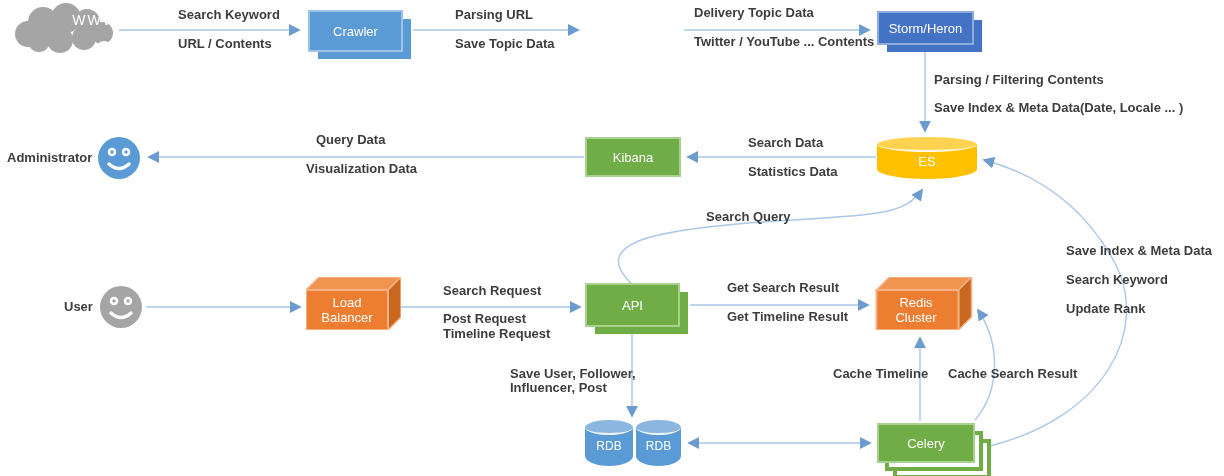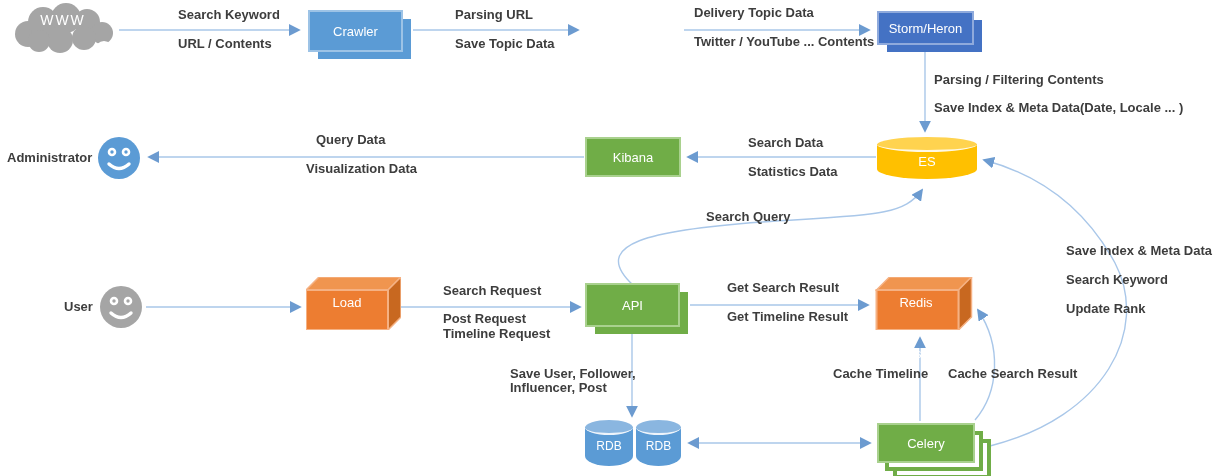--- a/index.html
+++ b/index.html
@@ -36,22 +36,22 @@
   .hcyl .hcyl-label{position:absolute;inset:0;display:flex;align-items:center;justify-content:center;color:#fff;font-size:13px;}
 
   
   .box3d{position:absolute;}
   .box3d svg{position:absolute;left:0;top:0;}
   .box3d .b3d-label{position:absolute;left:0;top:13px;width:82px;height:40px;display:flex;flex-direction:column;
                     align-items:center;justify-content:center;color:#fff;font-size:13px;line-height:15px;}
 
   .avatar{position:absolute;}
   .cloud{position:absolute;}
-  .cloud .cloud-label{position:absolute;left:0;top:9px;width:100%;text-align:center;color:#fff;font-size:14px;letter-spacing:2px;}
-  .node-line{display:block;text-align:center;margin-top:36px;}
+  .cloud .cloud-label{position:absolute;left:0;top:9px;width:100%;text-align:right;color:#fff;font-size:14px;letter-spacing:2px;}
+  .node-line{display:block;text-align:center;}
 </style>
 </head>
 <body>
 
 <div class="stage">
 
   <svg class="wires" viewBox="0 0 1224 476">
     <defs>
       <marker id="arr" viewBox="0 0 10 10" refX="8.5" refY="5" markerWidth="8.5" markerHeight="8.5" orient="auto-start-reverse">
         <path d="M0,0 L10,5 L0,10 z" fill="#6C9BD0"></path>

